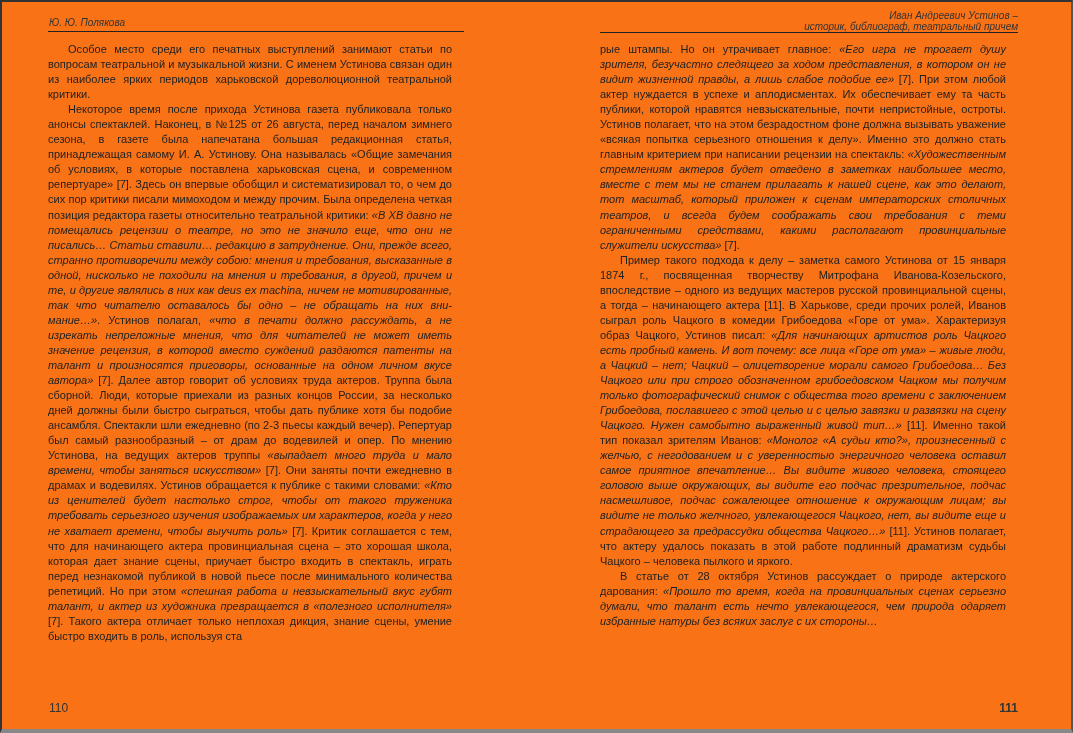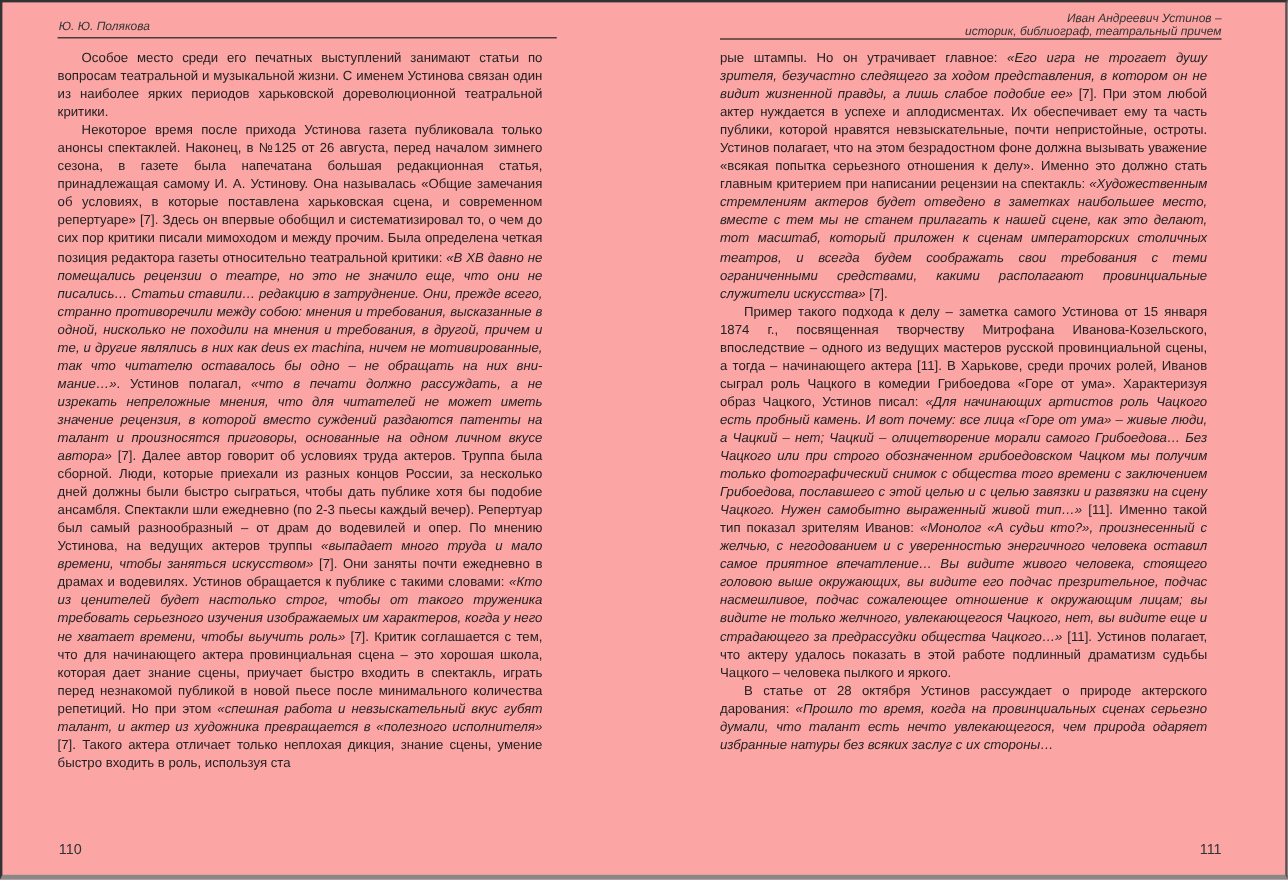--- a/index.html
+++ b/index.html
@@ -6,21 +6,21 @@
   body {
     width: 1073px; height: 733px; overflow: hidden; background: #ffffff;
     font-family: "Liberation Sans", sans-serif; color: #222;
     position: relative;
   }
   .frame {
     position: absolute; left: 0; top: 0; width: 1073px; height: 733px;
     box-sizing: border-box;
     border-top: 2px solid #333; border-left: 2px solid #333; border-right: 2px solid #555;
     border-bottom: 4px solid #888;
-    background: #fca5a5;
+    background: #f97316;
   }
   .page { position: absolute; top: 0; height: 729px; }
   .page.left { left: 46px; width: 416px; }
   .page.right { left: 598px; width: 418px; }
   .header {
     position: absolute; top: 12px; left: 0; right: 0;
     font-style: italic; font-size: 10px; color: #333;
     border-bottom: 1px solid #222; padding-bottom: 2px; line-height: 11px;
   }
   .page.left .header { height: 15px; }
@@ -29,21 +29,21 @@
   .body-text {
     position: absolute; top: 40px; left: 0; right: 12px;
     font-size: 11px; line-height: 15.05px; text-align: justify;
     hyphens: manual;
   }
   .body-text p { margin: 0; text-indent: 20px; }
   .body-text p.cont { text-indent: 0; }
   .body-text i { }
   .folio { position: absolute; top: 699px; font-size: 12px; color: #333; }
   .page.left .folio { left: 1px; }
-  .page.right .folio { right: 0; }
+  .page.right .folio { right: 0; font-weight: bold; }
 </style>
 </head>
 <body>
 
 <div class="frame">
 
   <div class="page left">
     <div class="header">
       <span>Ю. Ю. Полякова</span>
     </div>

